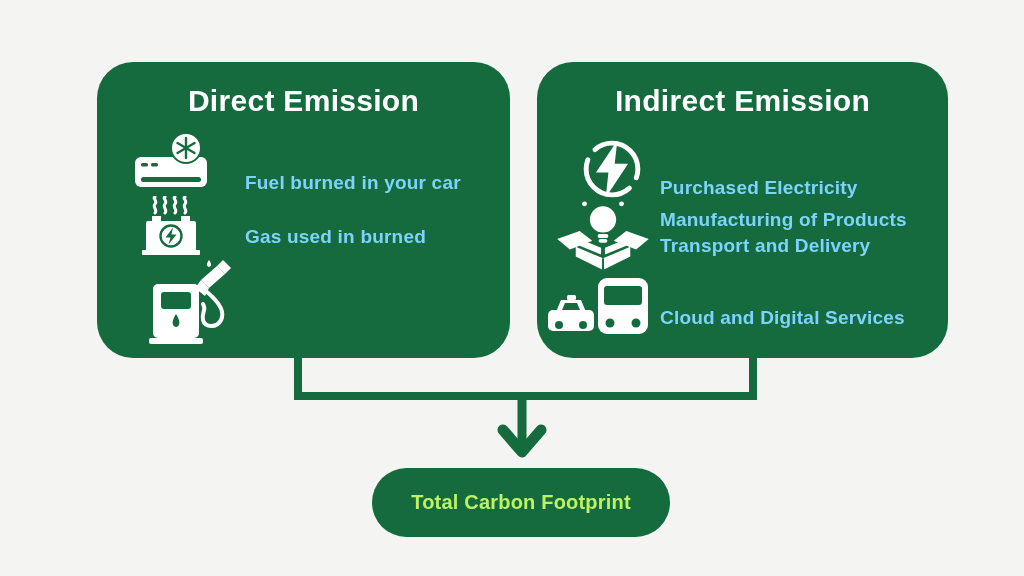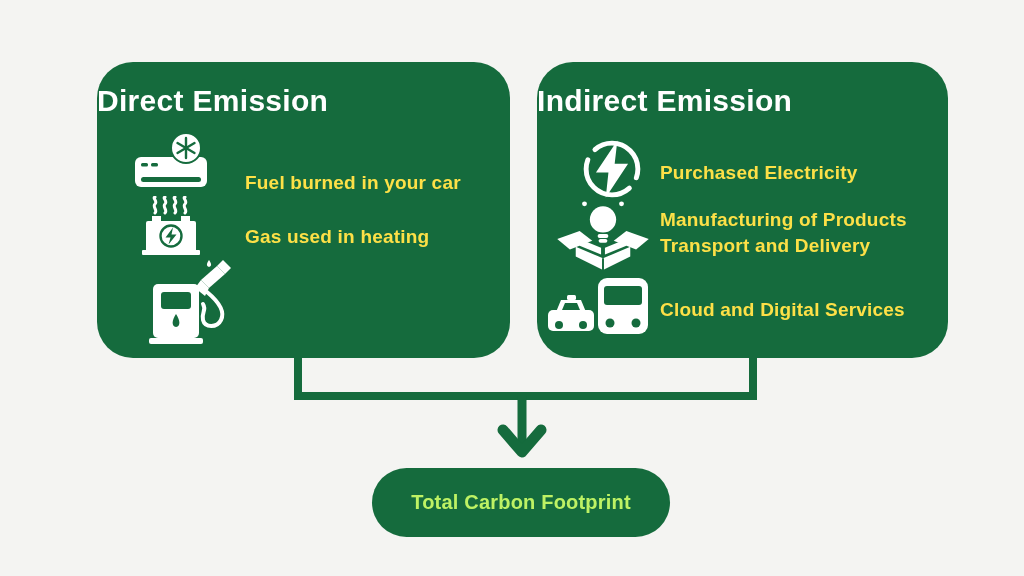--- a/index.html
+++ b/index.html
@@ -15,29 +15,30 @@
     top: 62px;
     height: 296px;
     background: #156b3d;
     border-radius: 36px;
   }
   .card-left  { left: 97px;  width: 413px; }
   .card-right { left: 537px; width: 411px; }
   .card-title {
     position: absolute;
     top: 22px; left: 0; right: 0;
+    text-align: center;
     color: #ffffff;
     font-size: 30px;
     font-weight: bold;
     letter-spacing: 0.3px;
   }
   .icon { position: absolute; }
   .item-label {
     position: absolute;
-    color: #fde047;
+    color: #7dd3fc;
     font-size: 19px;
     font-weight: bold;
     white-space: nowrap;
     transform: translateY(-50%);
     letter-spacing: 0.2px;
   }
   .connector-svg {
     position: absolute;
     left: 0; top: 0;
     width: 1024px; height: 576px;
@@ -100,21 +101,21 @@
     <path d="M27 56 C23 62 22 68 27 69 C32 68 31 62 27 56" fill="#156b3d"></path>
     <rect x="0" y="80" width="54" height="6" rx="2" fill="#ffffff"></rect>
     <polygon points="52,22 68,8 76,16 60,30" fill="#ffffff"></polygon>
     <polygon points="68,8 74,2 82,10 76,16" fill="#ffffff"></polygon>
     <polygon points="52,22 60,30 56,38 46,30" fill="#ffffff"></polygon>
     <path d="M58 34 C70 44 76 54 72 62 C68 70 56 70 54 62 C52 55 58 52 54 46" stroke="#ffffff" stroke-width="4" fill="none" stroke-linecap="round"></path>
     <path d="M60 2 C57.5 5.5 57 8 60 9 C63 8 62.5 5.5 60 2" fill="#ffffff"></path>
   </svg>
 
   <div class="item-label" style="left:148px; top:121px;">Fuel burned in your car</div>
-  <div class="item-label" style="left:148px; top:175px;">Gas used in heating</div>
+  <div class="item-label" style="left:148px; top:175px;">Gas used in burned</div>
 </div>
 
 <div class="card card-right">
   <div class="card-title">Indirect Emission</div>
 
   <svg class="icon" style="left:38px; top:74px;" width="74" height="66" viewBox="0 0 74 74">
     <circle cx="37" cy="37" r="29" fill="none" stroke="#ffffff" stroke-width="5.5" stroke-dasharray="77 14" stroke-dashoffset="158" stroke-linecap="round"></circle>
     <polygon points="43,5 19,41 33,41 30,69 55,31 40,31" fill="#ffffff"></polygon>
   </svg>
 
@@ -138,24 +139,24 @@
     <circle cx="62" cy="47" r="4.5" fill="#156b3d"></circle>
     <circle cx="88" cy="47" r="4.5" fill="#156b3d"></circle>
     <rect x="19" y="19" width="9" height="5" rx="1.5" fill="#ffffff"></rect>
     <polygon points="8,36 13,24 33,24 38,36" fill="#ffffff"></polygon>
     <rect x="0" y="34" width="46" height="21" rx="5" fill="#ffffff"></rect>
     <polygon points="14,34 17,27 29,27 32,34" fill="#156b3d"></polygon>
     <circle cx="11" cy="49" r="4" fill="#156b3d"></circle>
     <circle cx="35" cy="49" r="4" fill="#156b3d"></circle>
   </svg>
 
-  <div class="item-label" style="left:123px; top:111px;">Purchased Electricity</div>
+  <div class="item-label" style="left:123px; top:126px;">Purchased Electricity</div>
   <div class="item-label" style="left:123px; top:158px;">Manufacturing of Products</div>
   <div class="item-label" style="left:123px; top:184px;">Transport and Delivery</div>
-  <div class="item-label" style="left:123px; top:248px;">Cloud and Digital Services</div>
+  <div class="item-label" style="left:123px; top:256px;">Cloud and Digital Services</div>
 </div>
 
 <svg class="connector-svg">
   <path d="M298 357 L298 396 L753 396 L753 357" stroke="#156b3d" stroke-width="8" fill="none"></path>
   <path d="M522 396 L522 446" stroke="#156b3d" stroke-width="9" fill="none"></path>
   <path d="M503 430 L522 452 L541 430" stroke="#156b3d" stroke-width="11" fill="none" stroke-linecap="round" stroke-linejoin="round"></path>
 </svg>
 
 <div class="total-pill">
   <span>Total Carbon Footprint</span>

